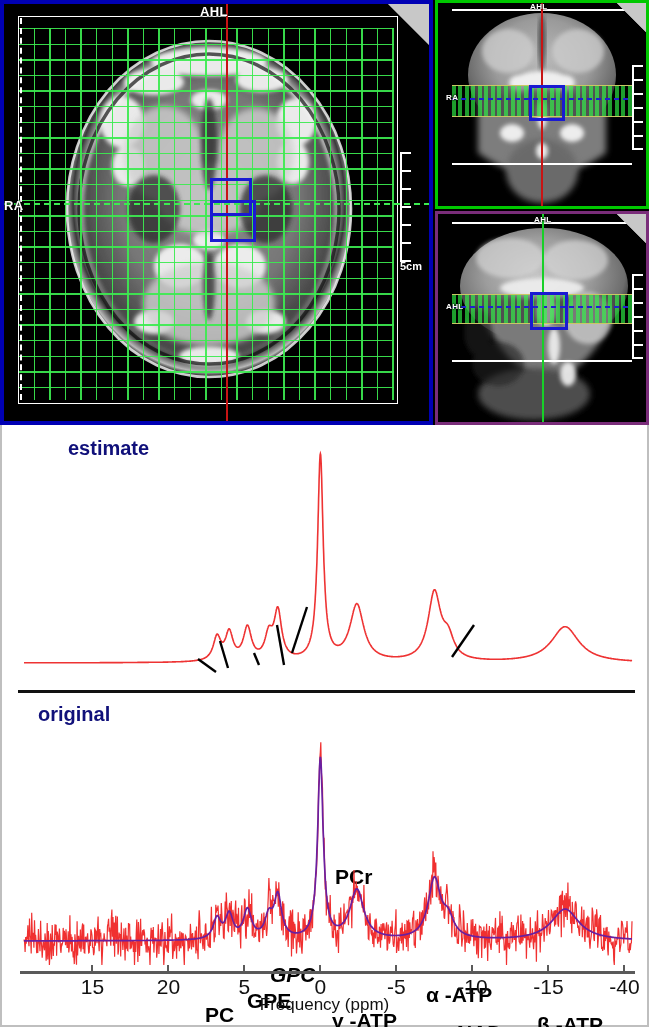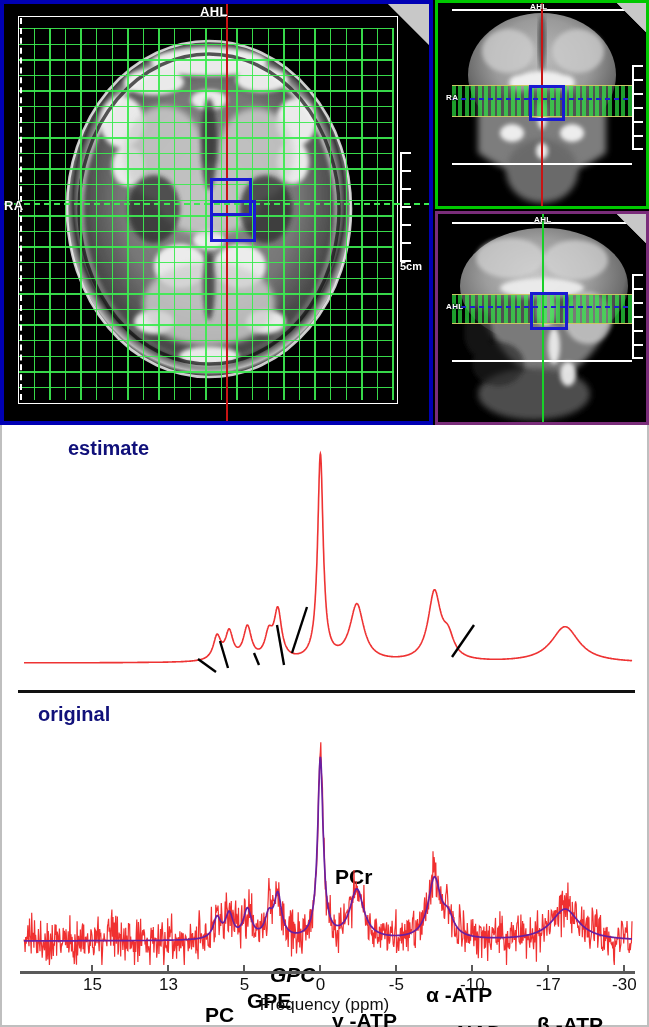--- a/index.html
+++ b/index.html
@@ -70,21 +70,21 @@
   #original-panel{position:absolute;left:0;top:268px;width:645px;height:276px;}
 
   svg.spec{position:absolute;left:0;top:0;overflow:visible;}
 
   .peaklabel{position:absolute;color:#000;font-weight:bold;font-size:21px;white-space:nowrap;}
 
   
   #axis{position:absolute;left:0;top:540px;width:645px;height:60px;}
   #axis-line{position:absolute;left:18px;top:6px;width:615px;height:2.5px;background:#5a5a5a;}
   .xtick{position:absolute;top:0px;width:2px;height:8px;background:#5a5a5a;}
-  .xticklabel{position:absolute;top:10px;transform:translateX(-50%);font-size:17px;color:#111;
+  .xticklabel{position:absolute;top:10px;transform:translateX(-50%);font-size:21px;color:#111;
     font-weight:normal;}
   #xaxis-title{position:absolute;top:30px;width:100%;text-align:center;font-size:17px;color:#111;}
 </style>
 </head>
 <body>
 
 <div id="root">
 
   <div id="image-row">
 
@@ -321,30 +321,30 @@
           <path d="M22.0 247.8L22.3 247.8L22.6 247.8L22.8 247.8L23.1 247.8L23.4 247.8L23.7 247.8L23.9 247.8L24.2 247.8L24.5 247.8L24.8 247.8L25.0 247.8L25.3 247.8L25.6 247.8L25.9 247.8L26.1 247.8L26.4 247.8L26.7 247.8L27.0 247.8L27.3 247.8L27.5 247.8L27.8 247.8L28.1 247.8L28.4 247.8L28.6 247.8L28.9 247.8L29.2 247.8L29.5 247.8L29.7 247.8L30.0 247.8L30.3 247.8L30.6 247.8L30.8 247.8L31.1 247.8L31.4 247.8L31.7 247.8L31.9 247.8L32.2 247.8L32.5 247.8L32.8 247.8L33.1 247.8L33.3 247.8L33.6 247.8L33.9 247.8L34.2 247.8L34.4 247.8L34.7 247.8L35.0 247.8L35.3 247.8L35.5 247.8L35.8 247.8L36.1 247.8L36.4 247.8L36.6 247.8L36.9 247.8L37.2 247.8L37.5 247.8L37.8 247.8L38.0 247.8L38.3 247.8L38.6 247.8L38.9 247.8L39.1 247.8L39.4 247.8L39.7 247.8L40.0 247.8L40.2 247.8L40.5 247.8L40.8 247.8L41.1 247.8L41.3 247.8L41.6 247.8L41.9 247.8L42.2 247.8L42.5 247.8L42.7 247.8L43.0 247.8L43.3 247.8L43.6 247.8L43.8 247.8L44.1 247.8L44.4 247.8L44.7 247.8L44.9 247.8L45.2 247.8L45.5 247.8L45.8 247.8L46.0 247.8L46.3 247.8L46.6 247.8L46.9 247.8L47.1 247.8L47.4 247.8L47.7 247.8L48.0 247.8L48.3 247.8L48.5 247.8L48.8 247.8L49.1 247.8L49.4 247.8L49.6 247.8L49.9 247.8L50.2 247.8L50.5 247.8L50.7 247.8L51.0 247.8L51.3 247.8L51.6 247.8L51.8 247.8L52.1 247.8L52.4 247.8L52.7 247.8L53.0 247.8L53.2 247.8L53.5 247.8L53.8 247.8L54.1 247.8L54.3 247.8L54.6 247.8L54.9 247.8L55.2 247.8L55.4 247.8L55.7 247.8L56.0 247.8L56.3 247.8L56.5 247.8L56.8 247.8L57.1 247.8L57.4 247.8L57.7 247.8L57.9 247.8L58.2 247.8L58.5 247.8L58.8 247.8L59.0 247.8L59.3 247.8L59.6 247.8L59.9 247.8L60.1 247.8L60.4 247.8L60.7 247.8L61.0 247.8L61.2 247.8L61.5 247.8L61.8 247.8L62.1 247.8L62.3 247.8L62.6 247.8L62.9 247.8L63.2 247.8L63.5 247.8L63.7 247.8L64.0 247.8L64.3 247.8L64.6 247.8L64.8 247.8L65.1 247.8L65.4 247.8L65.7 247.8L65.9 247.8L66.2 247.8L66.5 247.8L66.8 247.8L67.0 247.8L67.3 247.8L67.6 247.8L67.9 247.8L68.2 247.8L68.4 247.8L68.7 247.8L69.0 247.8L69.3 247.8L69.5 247.8L69.8 247.8L70.1 247.8L70.4 247.8L70.6 247.8L70.9 247.8L71.2 247.8L71.5 247.8L71.7 247.8L72.0 247.8L72.3 247.8L72.6 247.8L72.9 247.8L73.1 247.8L73.4 247.8L73.7 247.8L74.0 247.8L74.2 247.8L74.5 247.8L74.8 247.8L75.1 247.8L75.3 247.8L75.6 247.8L75.9 247.7L76.2 247.7L76.4 247.7L76.7 247.7L77.0 247.7L77.3 247.7L77.5 247.7L77.8 247.7L78.1 247.7L78.4 247.7L78.7 247.7L78.9 247.7L79.2 247.7L79.5 247.7L79.8 247.7L80.0 247.7L80.3 247.7L80.6 247.7L80.9 247.7L81.1 247.7L81.4 247.7L81.7 247.7L82.0 247.7L82.2 247.7L82.5 247.7L82.8 247.7L83.1 247.7L83.4 247.7L83.6 247.7L83.9 247.7L84.2 247.7L84.5 247.7L84.7 247.7L85.0 247.7L85.3 247.7L85.6 247.7L85.8 247.7L86.1 247.7L86.4 247.7L86.7 247.7L86.9 247.7L87.2 247.7L87.5 247.7L87.8 247.7L88.1 247.7L88.3 247.7L88.6 247.7L88.9 247.7L89.2 247.7L89.4 247.7L89.7 247.7L90.0 247.7L90.3 247.7L90.5 247.7L90.8 247.7L91.1 247.7L91.4 247.7L91.6 247.7L91.9 247.7L92.2 247.7L92.5 247.7L92.7 247.7L93.0 247.7L93.3 247.7L93.6 247.7L93.9 247.7L94.1 247.7L94.4 247.7L94.7 247.7L95.0 247.7L95.2 247.7L95.5 247.7L95.8 247.7L96.1 247.7L96.3 247.7L96.6 247.7L96.9 247.7L97.2 247.7L97.4 247.7L97.7 247.7L98.0 247.7L98.3 247.7L98.6 247.7L98.8 247.7L99.1 247.7L99.4 247.7L99.7 247.7L99.9 247.7L100.2 247.7L100.5 247.7L100.8 247.7L101.0 247.7L101.3 247.7L101.6 247.7L101.9 247.7L102.1 247.7L102.4 247.7L102.7 247.7L103.0 247.7L103.3 247.7L103.5 247.7L103.8 247.7L104.1 247.7L104.4 247.7L104.6 247.7L104.9 247.7L105.2 247.7L105.5 247.7L105.7 247.7L106.0 247.7L106.3 247.7L106.6 247.7L106.8 247.7L107.1 247.7L107.4 247.7L107.7 247.7L107.9 247.7L108.2 247.7L108.5 247.7L108.8 247.7L109.1 247.7L109.3 247.7L109.6 247.7L109.9 247.7L110.2 247.6L110.4 247.6L110.7 247.6L111.0 247.6L111.3 247.6L111.5 247.6L111.8 247.6L112.1 247.6L112.4 247.6L112.6 247.6L112.9 247.6L113.2 247.6L113.5 247.6L113.8 247.6L114.0 247.6L114.3 247.6L114.6 247.6L114.9 247.6L115.1 247.6L115.4 247.6L115.7 247.6L116.0 247.6L116.2 247.6L116.5 247.6L116.8 247.6L117.1 247.6L117.3 247.6L117.6 247.6L117.9 247.6L118.2 247.6L118.5 247.6L118.7 247.6L119.0 247.6L119.3 247.6L119.6 247.6L119.8 247.6L120.1 247.6L120.4 247.6L120.7 247.6L120.9 247.6L121.2 247.6L121.5 247.6L121.8 247.6L122.0 247.6L122.3 247.6L122.6 247.6L122.9 247.6L123.1 247.6L123.4 247.6L123.7 247.6L124.0 247.6L124.3 247.6L124.5 247.6L124.8 247.6L125.1 247.6L125.4 247.6L125.6 247.6L125.9 247.6L126.2 247.6L126.5 247.6L126.7 247.6L127.0 247.6L127.3 247.6L127.6 247.6L127.8 247.6L128.1 247.6L128.4 247.6L128.7 247.6L129.0 247.6L129.2 247.6L129.5 247.6L129.8 247.6L130.1 247.6L130.3 247.6L130.6 247.6L130.9 247.5L131.2 247.5L131.4 247.5L131.7 247.5L132.0 247.5L132.3 247.5L132.5 247.5L132.8 247.5L133.1 247.5L133.4 247.5L133.7 247.5L133.9 247.5L134.2 247.5L134.5 247.5L134.8 247.5L135.0 247.5L135.3 247.5L135.6 247.5L135.9 247.5L136.1 247.5L136.4 247.5L136.7 247.5L137.0 247.5L137.2 247.5L137.5 247.5L137.8 247.5L138.1 247.5L138.3 247.5L138.6 247.5L138.9 247.5L139.2 247.5L139.5 247.5L139.7 247.5L140.0 247.5L140.3 247.5L140.6 247.5L140.8 247.5L141.1 247.5L141.4 247.5L141.7 247.5L141.9 247.5L142.2 247.5L142.5 247.5L142.8 247.5L143.0 247.5L143.3 247.5L143.6 247.5L143.9 247.5L144.2 247.5L144.4 247.4L144.7 247.4L145.0 247.4L145.3 247.4L145.5 247.4L145.8 247.4L146.1 247.4L146.4 247.4L146.6 247.4L146.9 247.4L147.2 247.4L147.5 247.4L147.7 247.4L148.0 247.4L148.3 247.4L148.6 247.4L148.9 247.4L149.1 247.4L149.4 247.4L149.7 247.4L150.0 247.4L150.2 247.4L150.5 247.4L150.8 247.4L151.1 247.4L151.3 247.4L151.6 247.4L151.9 247.4L152.2 247.4L152.4 247.4L152.7 247.4L153.0 247.4L153.3 247.4L153.5 247.4L153.8 247.4L154.1 247.3L154.4 247.3L154.7 247.3L154.9 247.3L155.2 247.3L155.5 247.3L155.8 247.3L156.0 247.3L156.3 247.3L156.6 247.3L156.9 247.3L157.1 247.3L157.4 247.3L157.7 247.3L158.0 247.3L158.2 247.3L158.5 247.3L158.8 247.3L159.1 247.3L159.4 247.3L159.6 247.3L159.9 247.3L160.2 247.3L160.5 247.3L160.7 247.3L161.0 247.3L161.3 247.2L161.6 247.2L161.8 247.2L162.1 247.2L162.4 247.2L162.7 247.2L162.9 247.2L163.2 247.2L163.5 247.2L163.8 247.2L164.1 247.2L164.3 247.2L164.6 247.2L164.9 247.2L165.2 247.2L165.4 247.2L165.7 247.2L166.0 247.2L166.3 247.2L166.5 247.2L166.8 247.2L167.1 247.1L167.4 247.1L167.6 247.1L167.9 247.1L168.2 247.1L168.5 247.1L168.7 247.1L169.0 247.1L169.3 247.1L169.6 247.1L169.9 247.1L170.1 247.1L170.4 247.1L170.7 247.1L171.0 247.1L171.2 247.1L171.5 247.0L171.8 247.0L172.1 247.0L172.3 247.0L172.6 247.0L172.9 247.0L173.2 247.0L173.4 247.0L173.7 247.0L174.0 247.0L174.3 247.0L174.6 247.0L174.8 247.0L175.1 246.9L175.4 246.9L175.7 246.9L175.9 246.9L176.2 246.9L176.5 246.9L176.8 246.9L177.0 246.9L177.3 246.9L177.6 246.9L177.9 246.9L178.1 246.8L178.4 246.8L178.7 246.8L179.0 246.8L179.3 246.8L179.5 246.8L179.8 246.8L180.1 246.8L180.4 246.8L180.6 246.8L180.9 246.7L181.2 246.7L181.5 246.7L181.7 246.7L182.0 246.7L182.3 246.7L182.6 246.7L182.8 246.6L183.1 246.6L183.4 246.6L183.7 246.6L183.9 246.6L184.2 246.6L184.5 246.6L184.8 246.5L185.1 246.5L185.3 246.5L185.6 246.5L185.9 246.5L186.2 246.5L186.4 246.4L186.7 246.4L187.0 246.4L187.3 246.4L187.5 246.4L187.8 246.4L188.1 246.3L188.4 246.3L188.6 246.3L188.9 246.3L189.2 246.2L189.5 246.2L189.8 246.2L190.0 246.2L190.3 246.2L190.6 246.1L190.9 246.1L191.1 246.1L191.4 246.0L191.7 246.0L192.0 246.0L192.2 246.0L192.5 245.9L192.8 245.9L193.1 245.9L193.3 245.8L193.6 245.8L193.9 245.8L194.2 245.7L194.5 245.7L194.7 245.7L195.0 245.6L195.3 245.6L195.6 245.5L195.8 245.5L196.1 245.4L196.4 245.4L196.7 245.3L196.9 245.3L197.2 245.2L197.5 245.2L197.8 245.1L198.0 245.1L198.3 245.0L198.6 244.9L198.9 244.9L199.1 244.8L199.4 244.7L199.7 244.7L200.0 244.6L200.3 244.5L200.5 244.4L200.8 244.3L201.1 244.2L201.4 244.2L201.6 244.1L201.9 243.9L202.2 243.8L202.5 243.7L202.7 243.6L203.0 243.5L203.3 243.3L203.6 243.2L203.8 243.0L204.1 242.9L204.4 242.7L204.7 242.5L205.0 242.4L205.2 242.2L205.5 241.9L205.8 241.7L206.1 241.5L206.3 241.2L206.6 241.0L206.9 240.7L207.2 240.4L207.4 240.0L207.7 239.7L208.0 239.3L208.3 238.9L208.5 238.5L208.8 238.0L209.1 237.6L209.4 237.0L209.7 236.5L209.9 235.9L210.2 235.3L210.5 234.6L210.8 233.9L211.0 233.1L211.3 232.3L211.6 231.5L211.9 230.6L212.1 229.8L212.4 228.9L212.7 228.0L213.0 227.1L213.2 226.2L213.5 225.4L213.8 224.7L214.1 224.0L214.3 223.5L214.6 223.0L214.9 222.8L215.2 222.6L215.5 222.6L215.7 222.8L216.0 223.0L216.3 223.4L216.6 223.8L216.8 224.4L217.1 224.9L217.4 225.5L217.7 226.1L217.9 226.7L218.2 227.2L218.5 227.7L218.8 228.2L219.0 228.6L219.3 228.9L219.6 229.2L219.9 229.4L220.2 229.6L220.4 229.7L220.7 229.7L221.0 229.7L221.3 229.6L221.5 229.4L221.8 229.1L222.1 228.8L222.4 228.4L222.6 228.0L222.9 227.5L223.2 226.9L223.5 226.3L223.7 225.6L224.0 224.8L224.3 224.0L224.6 223.2L224.9 222.4L225.1 221.6L225.4 220.8L225.7 220.1L226.0 219.4L226.2 218.8L226.5 218.4L226.8 218.1L227.1 218.0L227.3 218.0L227.6 218.2L227.9 218.6L228.2 219.1L228.4 219.7L228.7 220.5L229.0 221.3L229.3 222.2L229.5 223.1L229.8 224.0L230.1 224.9L230.4 225.8L230.7 226.7L230.9 227.5L231.2 228.3L231.5 229.0L231.8 229.7L232.0 230.3L232.3 230.9L232.6 231.4L232.9 231.9L233.1 232.3L233.4 232.7L233.7 233.0L234.0 233.3L234.2 233.5L234.5 233.7L234.8 233.9L235.1 234.0L235.4 234.1L235.6 234.2L235.9 234.2L236.2 234.1L236.5 234.1L236.7 234.0L237.0 233.8L237.3 233.7L237.6 233.5L237.8 233.2L238.1 232.9L238.4 232.6L238.7 232.2L238.9 231.8L239.2 231.3L239.5 230.8L239.8 230.3L240.1 229.6L240.3 229.0L240.6 228.3L240.9 227.5L241.2 226.7L241.4 225.8L241.7 224.9L242.0 223.9L242.3 222.9L242.5 221.9L242.8 220.9L243.1 219.9L243.4 218.9L243.6 218.0L243.9 217.1L244.2 216.3L244.5 215.7L244.7 215.2L245.0 214.8L245.3 214.6L245.6 214.6L245.9 214.8L246.1 215.2L246.4 215.7L246.7 216.4L247.0 217.1L247.2 218.0L247.5 219.0L247.8 220.0L248.1 221.0L248.3 222.0L248.6 223.1L248.9 224.1L249.2 225.1L249.4 226.0L249.7 226.9L250.0 227.7L250.3 228.5L250.6 229.3L250.8 230.0L251.1 230.6L251.4 231.2L251.7 231.8L251.9 232.3L252.2 232.7L252.5 233.1L252.8 233.5L253.0 233.9L253.3 234.2L253.6 234.5L253.9 234.7L254.1 235.0L254.4 235.1L254.7 235.3L255.0 235.4L255.3 235.6L255.5 235.6L255.8 235.7L256.1 235.7L256.4 235.7L256.6 235.7L256.9 235.7L257.2 235.6L257.5 235.5L257.7 235.4L258.0 235.3L258.3 235.1L258.6 234.9L258.8 234.7L259.1 234.5L259.4 234.2L259.7 233.9L259.9 233.5L260.2 233.2L260.5 232.7L260.8 232.3L261.1 231.8L261.3 231.2L261.6 230.6L261.9 230.0L262.2 229.3L262.4 228.6L262.7 227.8L263.0 226.9L263.3 226.1L263.5 225.1L263.8 224.2L264.1 223.2L264.4 222.2L264.6 221.2L264.9 220.2L265.2 219.3L265.5 218.4L265.8 217.5L266.0 216.8L266.3 216.2L266.6 215.7L266.9 215.3L267.1 215.1L267.4 214.9L267.7 214.9L268.0 214.9L268.2 215.0L268.5 215.1L268.8 215.2L269.1 215.3L269.3 215.4L269.6 215.4L269.9 215.3L270.2 215.1L270.5 214.9L270.7 214.5L271.0 214.1L271.3 213.5L271.6 212.8L271.8 211.9L272.1 211.0L272.4 210.0L272.7 208.9L272.9 207.7L273.2 206.4L273.5 205.1L273.8 203.9L274.0 202.6L274.3 201.5L274.6 200.5L274.9 199.6L275.1 199.0L275.4 198.6L275.7 198.5L276.0 198.7L276.3 199.2L276.5 200.0L276.8 201.0L277.1 202.3L277.4 203.7L277.6 205.3L277.9 207.0L278.2 208.7L278.5 210.5L278.7 212.2L279.0 214.0L279.3 215.7L279.6 217.3L279.8 218.8L280.1 220.3L280.4 221.7L280.7 223.0L281.0 224.2L281.2 225.3L281.5 226.4L281.8 227.4L282.1 228.3L282.3 229.2L282.6 230.0L282.9 230.7L283.2 231.4L283.4 232.1L283.7 232.7L284.0 233.2L284.3 233.7L284.5 234.2L284.8 234.7L285.1 235.1L285.4 235.5L285.7 235.8L285.9 236.2L286.2 236.5L286.5 236.8L286.8 237.0L287.0 237.3L287.3 237.5L287.6 237.8L287.9 238.0L288.1 238.2L288.4 238.3L288.7 238.5L289.0 238.7L289.2 238.8L289.5 238.9L289.8 239.0L290.1 239.2L290.3 239.3L290.6 239.4L290.9 239.4L291.2 239.5L291.5 239.6L291.7 239.6L292.0 239.7L292.3 239.7L292.6 239.8L292.8 239.8L293.1 239.8L293.4 239.9L293.7 239.9L293.9 239.9L294.2 239.9L294.5 239.9L294.8 239.9L295.0 239.9L295.3 239.8L295.6 239.8L295.9 239.8L296.2 239.7L296.4 239.7L296.7 239.7L297.0 239.6L297.3 239.5L297.5 239.5L297.8 239.4L298.1 239.3L298.4 239.2L298.6 239.1L298.9 239.0L299.2 238.9L299.5 238.8L299.7 238.7L300.0 238.5L300.3 238.4L300.6 238.2L300.9 238.1L301.1 237.9L301.4 237.7L301.7 237.5L302.0 237.3L302.2 237.1L302.5 236.9L302.8 236.6L303.1 236.4L303.3 236.1L303.6 235.8L303.9 235.5L304.2 235.2L304.4 234.8L304.7 234.5L305.0 234.1L305.3 233.7L305.5 233.2L305.8 232.8L306.1 232.3L306.4 231.7L306.7 231.2L306.9 230.6L307.2 229.9L307.5 229.2L307.8 228.5L308.0 227.7L308.3 226.9L308.6 226.0L308.9 225.0L309.1 223.9L309.4 222.8L309.7 221.5L310.0 220.2L310.2 218.8L310.5 217.2L310.8 215.5L311.1 213.6L311.4 211.6L311.6 209.3L311.9 206.9L312.2 204.2L312.5 201.3L312.7 198.1L313.0 194.5L313.3 190.6L313.6 186.3L313.8 181.6L314.1 176.4L314.4 170.6L314.7 164.3L314.9 157.4L315.2 149.9L315.5 141.8L315.8 133.1L316.1 123.9L316.3 114.3L316.6 104.7L316.9 95.2L317.2 86.2L317.4 78.2L317.7 71.6L318.0 67.0L318.3 64.5L318.5 64.5L318.8 66.9L319.1 71.5L319.4 78.0L319.6 85.9L319.9 94.9L320.2 104.3L320.5 113.9L320.7 123.4L321.0 132.5L321.3 141.2L321.6 149.2L321.9 156.7L322.1 163.5L322.4 169.8L322.7 175.5L323.0 180.6L323.2 185.3L323.5 189.6L323.8 193.4L324.1 196.9L324.3 200.1L324.6 202.9L324.9 205.5L325.2 207.9L325.4 210.0L325.7 212.0L326.0 213.8L326.3 215.4L326.6 216.9L326.8 218.3L327.1 219.6L327.4 220.7L327.7 221.8L327.9 222.8L328.2 223.7L328.5 224.5L328.8 225.3L329.0 226.0L329.3 226.6L329.6 227.2L329.9 227.8L330.1 228.3L330.4 228.8L330.7 229.2L331.0 229.6L331.3 230.0L331.5 230.3L331.8 230.6L332.1 230.9L332.4 231.1L332.6 231.4L332.9 231.6L333.2 231.7L333.5 231.9L333.7 232.0L334.0 232.2L334.3 232.3L334.6 232.3L334.8 232.4L335.1 232.5L335.4 232.5L335.7 232.5L335.9 232.5L336.2 232.5L336.5 232.5L336.8 232.4L337.1 232.4L337.3 232.3L337.6 232.2L337.9 232.1L338.2 232.0L338.4 231.9L338.7 231.7L339.0 231.6L339.3 231.4L339.5 231.2L339.8 231.0L340.1 230.7L340.4 230.5L340.6 230.2L340.9 230.0L341.2 229.7L341.5 229.3L341.8 229.0L342.0 228.7L342.3 228.3L342.6 227.9L342.9 227.5L343.1 227.0L343.4 226.6L343.7 226.1L344.0 225.6L344.2 225.0L344.5 224.5L344.8 223.9L345.1 223.3L345.3 222.7L345.6 222.0L345.9 221.3L346.2 220.6L346.5 219.8L346.7 219.1L347.0 218.2L347.3 217.4L347.6 216.5L347.8 215.7L348.1 214.7L348.4 213.8L348.7 212.8L348.9 211.9L349.2 210.9L349.5 209.9L349.8 208.8L350.0 207.8L350.3 206.8L350.6 205.7L350.9 204.7L351.1 203.7L351.4 202.8L351.7 201.8L352.0 200.9L352.3 200.1L352.5 199.3L352.8 198.5L353.1 197.9L353.4 197.3L353.6 196.8L353.9 196.4L354.2 196.1L354.5 195.9L354.7 195.8L355.0 195.8L355.3 196.0L355.6 196.2L355.8 196.5L356.1 197.0L356.4 197.5L356.7 198.1L357.0 198.8L357.2 199.6L357.5 200.4L357.8 201.3L358.1 202.3L358.3 203.2L358.6 204.3L358.9 205.3L359.2 206.4L359.4 207.4L359.7 208.5L360.0 209.6L360.3 210.6L360.5 211.7L360.8 212.7L361.1 213.8L361.4 214.8L361.7 215.8L361.9 216.7L362.2 217.7L362.5 218.6L362.8 219.5L363.0 220.3L363.3 221.2L363.6 222.0L363.9 222.7L364.1 223.5L364.4 224.2L364.7 224.9L365.0 225.6L365.2 226.2L365.5 226.8L365.8 227.4L366.1 228.0L366.3 228.6L366.6 229.1L366.9 229.6L367.2 230.1L367.5 230.6L367.7 231.0L368.0 231.5L368.3 231.9L368.6 232.3L368.8 232.7L369.1 233.1L369.4 233.4L369.7 233.8L369.9 234.1L370.2 234.4L370.5 234.7L370.8 235.0L371.0 235.3L371.3 235.6L371.6 235.9L371.9 236.1L372.2 236.4L372.4 236.6L372.7 236.8L373.0 237.1L373.3 237.3L373.5 237.5L373.8 237.7L374.1 237.9L374.4 238.0L374.6 238.2L374.9 238.4L375.2 238.6L375.5 238.7L375.7 238.9L376.0 239.0L376.3 239.2L376.6 239.3L376.9 239.4L377.1 239.6L377.4 239.7L377.7 239.8L378.0 239.9L378.2 240.0L378.5 240.1L378.8 240.3L379.1 240.4L379.3 240.5L379.6 240.5L379.9 240.6L380.2 240.7L380.4 240.8L380.7 240.9L381.0 241.0L381.3 241.0L381.5 241.1L381.8 241.2L382.1 241.3L382.4 241.3L382.7 241.4L382.9 241.5L383.2 241.5L383.5 241.6L383.8 241.6L384.0 241.7L384.3 241.7L384.6 241.8L384.9 241.8L385.1 241.9L385.4 241.9L385.7 242.0L386.0 242.0L386.2 242.0L386.5 242.1L386.8 242.1L387.1 242.1L387.4 242.2L387.6 242.2L387.9 242.2L388.2 242.2L388.5 242.3L388.7 242.3L389.0 242.3L389.3 242.3L389.6 242.4L389.8 242.4L390.1 242.4L390.4 242.4L390.7 242.4L390.9 242.4L391.2 242.4L391.5 242.5L391.8 242.5L392.1 242.5L392.3 242.5L392.6 242.5L392.9 242.5L393.2 242.5L393.4 242.5L393.7 242.5L394.0 242.5L394.3 242.5L394.5 242.5L394.8 242.5L395.1 242.5L395.4 242.5L395.6 242.4L395.9 242.4L396.2 242.4L396.5 242.4L396.7 242.4L397.0 242.4L397.3 242.4L397.6 242.3L397.9 242.3L398.1 242.3L398.4 242.3L398.7 242.2L399.0 242.2L399.2 242.2L399.5 242.2L399.8 242.1L400.1 242.1L400.3 242.1L400.6 242.0L400.9 242.0L401.2 241.9L401.4 241.9L401.7 241.9L402.0 241.8L402.3 241.8L402.6 241.7L402.8 241.7L403.1 241.6L403.4 241.6L403.7 241.5L403.9 241.4L404.2 241.4L404.5 241.3L404.8 241.2L405.0 241.2L405.3 241.1L405.6 241.0L405.9 241.0L406.1 240.9L406.4 240.8L406.7 240.7L407.0 240.6L407.3 240.5L407.5 240.4L407.8 240.3L408.1 240.2L408.4 240.1L408.6 240.0L408.9 239.9L409.2 239.8L409.5 239.6L409.7 239.5L410.0 239.4L410.3 239.3L410.6 239.1L410.8 239.0L411.1 238.8L411.4 238.7L411.7 238.5L411.9 238.3L412.2 238.2L412.5 238.0L412.8 237.8L413.1 237.6L413.3 237.4L413.6 237.2L413.9 237.0L414.2 236.7L414.4 236.5L414.7 236.3L415.0 236.0L415.3 235.7L415.5 235.5L415.8 235.2L416.1 234.9L416.4 234.6L416.6 234.2L416.9 233.9L417.2 233.6L417.5 233.2L417.8 232.8L418.0 232.4L418.3 232.0L418.6 231.6L418.9 231.1L419.1 230.7L419.4 230.2L419.7 229.7L420.0 229.2L420.2 228.6L420.5 228.0L420.8 227.4L421.1 226.8L421.3 226.2L421.6 225.5L421.9 224.8L422.2 224.0L422.5 223.2L422.7 222.4L423.0 221.6L423.3 220.7L423.6 219.8L423.8 218.8L424.1 217.8L424.4 216.8L424.7 215.7L424.9 214.6L425.2 213.5L425.5 212.3L425.8 211.0L426.0 209.8L426.3 208.5L426.6 207.1L426.9 205.7L427.1 204.3L427.4 202.9L427.7 201.5L428.0 200.0L428.3 198.5L428.5 197.1L428.8 195.6L429.1 194.2L429.4 192.9L429.6 191.5L429.9 190.3L430.2 189.1L430.5 188.0L430.7 187.0L431.0 186.1L431.3 185.3L431.6 184.7L431.8 184.2L432.1 183.9L432.4 183.7L432.7 183.6L433.0 183.8L433.2 184.0L433.5 184.4L433.8 184.9L434.1 185.6L434.3 186.4L434.6 187.2L434.9 188.2L435.2 189.2L435.4 190.2L435.7 191.3L436.0 192.5L436.3 193.7L436.5 194.8L436.8 196.0L437.1 197.1L437.4 198.3L437.7 199.4L437.9 200.4L438.2 201.5L438.5 202.5L438.8 203.4L439.0 204.3L439.3 205.1L439.6 205.9L439.9 206.6L440.1 207.3L440.4 207.9L440.7 208.5L441.0 209.0L441.2 209.5L441.5 209.9L441.8 210.3L442.1 210.7L442.3 211.0L442.6 211.3L442.9 211.5L443.2 211.8L443.5 212.0L443.7 212.2L444.0 212.4L444.3 212.7L444.6 212.9L444.8 213.2L445.1 213.5L445.4 213.8L445.7 214.1L445.9 214.5L446.2 215.0L446.5 215.4L446.8 216.0L447.0 216.5L447.3 217.1L447.6 217.7L447.9 218.4L448.2 219.1L448.4 219.8L448.7 220.5L449.0 221.2L449.3 221.9L449.5 222.6L449.8 223.4L450.1 224.1L450.4 224.8L450.6 225.5L450.9 226.2L451.2 226.9L451.5 227.5L451.7 228.1L452.0 228.7L452.3 229.3L452.6 229.9L452.9 230.4L453.1 231.0L453.4 231.5L453.7 232.0L454.0 232.4L454.2 232.9L454.5 233.3L454.8 233.7L455.1 234.1L455.3 234.5L455.6 234.9L455.9 235.2L456.2 235.6L456.4 235.9L456.7 236.2L457.0 236.5L457.3 236.8L457.5 237.0L457.8 237.3L458.1 237.5L458.4 237.8L458.7 238.0L458.9 238.2L459.2 238.5L459.5 238.7L459.8 238.9L460.0 239.1L460.3 239.2L460.6 239.4L460.9 239.6L461.1 239.7L461.4 239.9L461.7 240.1L462.0 240.2L462.2 240.3L462.5 240.5L462.8 240.6L463.1 240.7L463.4 240.9L463.6 241.0L463.9 241.1L464.2 241.2L464.5 241.3L464.7 241.4L465.0 241.5L465.3 241.6L465.6 241.7L465.8 241.8L466.1 241.9L466.4 242.0L466.7 242.1L466.9 242.2L467.2 242.2L467.5 242.3L467.8 242.4L468.1 242.5L468.3 242.5L468.6 242.6L468.9 242.7L469.2 242.7L469.4 242.8L469.7 242.9L470.0 242.9L470.3 243.0L470.5 243.0L470.8 243.1L471.1 243.1L471.4 243.2L471.6 243.2L471.9 243.3L472.2 243.3L472.5 243.4L472.7 243.4L473.0 243.5L473.3 243.5L473.6 243.5L473.9 243.6L474.1 243.6L474.4 243.7L474.7 243.7L475.0 243.7L475.2 243.8L475.5 243.8L475.8 243.8L476.1 243.9L476.3 243.9L476.6 243.9L476.9 244.0L477.2 244.0L477.4 244.0L477.7 244.0L478.0 244.1L478.3 244.1L478.6 244.1L478.8 244.1L479.1 244.2L479.4 244.2L479.7 244.2L479.9 244.2L480.2 244.3L480.5 244.3L480.8 244.3L481.0 244.3L481.3 244.3L481.6 244.4L481.9 244.4L482.1 244.4L482.4 244.4L482.7 244.4L483.0 244.4L483.3 244.5L483.5 244.5L483.8 244.5L484.1 244.5L484.4 244.5L484.6 244.5L484.9 244.5L485.2 244.5L485.5 244.6L485.7 244.6L486.0 244.6L486.3 244.6L486.6 244.6L486.8 244.6L487.1 244.6L487.4 244.6L487.7 244.6L487.9 244.6L488.2 244.6L488.5 244.7L488.8 244.7L489.1 244.7L489.3 244.7L489.6 244.7L489.9 244.7L490.2 244.7L490.4 244.7L490.7 244.7L491.0 244.7L491.3 244.7L491.5 244.7L491.8 244.7L492.1 244.7L492.4 244.7L492.6 244.7L492.9 244.7L493.2 244.7L493.5 244.7L493.8 244.7L494.0 244.7L494.3 244.7L494.6 244.7L494.9 244.7L495.1 244.7L495.4 244.7L495.7 244.7L496.0 244.7L496.2 244.7L496.5 244.7L496.8 244.7L497.1 244.7L497.3 244.7L497.6 244.7L497.9 244.7L498.2 244.7L498.5 244.7L498.7 244.7L499.0 244.7L499.3 244.7L499.6 244.6L499.8 244.6L500.1 244.6L500.4 244.6L500.7 244.6L500.9 244.6L501.2 244.6L501.5 244.6L501.8 244.6L502.0 244.6L502.3 244.6L502.6 244.6L502.9 244.5L503.1 244.5L503.4 244.5L503.7 244.5L504.0 244.5L504.3 244.5L504.5 244.5L504.8 244.5L505.1 244.4L505.4 244.4L505.6 244.4L505.9 244.4L506.2 244.4L506.5 244.4L506.7 244.4L507.0 244.3L507.3 244.3L507.6 244.3L507.8 244.3L508.1 244.3L508.4 244.3L508.7 244.2L509.0 244.2L509.2 244.2L509.5 244.2L509.8 244.2L510.1 244.1L510.3 244.1L510.6 244.1L510.9 244.1L511.2 244.1L511.4 244.0L511.7 244.0L512.0 244.0L512.3 244.0L512.5 243.9L512.8 243.9L513.1 243.9L513.4 243.9L513.7 243.8L513.9 243.8L514.2 243.8L514.5 243.8L514.8 243.7L515.0 243.7L515.3 243.7L515.6 243.6L515.9 243.6L516.1 243.6L516.4 243.5L516.7 243.5L517.0 243.5L517.2 243.4L517.5 243.4L517.8 243.4L518.1 243.3L518.3 243.3L518.6 243.3L518.9 243.2L519.2 243.2L519.5 243.1L519.7 243.1L520.0 243.1L520.3 243.0L520.6 243.0L520.8 242.9L521.1 242.9L521.4 242.9L521.7 242.8L521.9 242.8L522.2 242.7L522.5 242.7L522.8 242.6L523.0 242.6L523.3 242.5L523.6 242.5L523.9 242.4L524.2 242.4L524.4 242.3L524.7 242.2L525.0 242.2L525.3 242.1L525.5 242.1L525.8 242.0L526.1 241.9L526.4 241.9L526.6 241.8L526.9 241.8L527.2 241.7L527.5 241.6L527.7 241.5L528.0 241.5L528.3 241.4L528.6 241.3L528.9 241.3L529.1 241.2L529.4 241.1L529.7 241.0L530.0 240.9L530.2 240.9L530.5 240.8L530.8 240.7L531.1 240.6L531.3 240.5L531.6 240.4L531.9 240.3L532.2 240.2L532.4 240.1L532.7 240.0L533.0 239.9L533.3 239.8L533.5 239.7L533.8 239.6L534.1 239.5L534.4 239.4L534.7 239.3L534.9 239.2L535.2 239.1L535.5 238.9L535.8 238.8L536.0 238.7L536.3 238.6L536.6 238.4L536.9 238.3L537.1 238.2L537.4 238.0L537.7 237.9L538.0 237.8L538.2 237.6L538.5 237.5L538.8 237.3L539.1 237.2L539.4 237.0L539.6 236.8L539.9 236.7L540.2 236.5L540.5 236.3L540.7 236.2L541.0 236.0L541.3 235.8L541.6 235.6L541.8 235.4L542.1 235.2L542.4 235.0L542.7 234.8L542.9 234.6L543.2 234.4L543.5 234.2L543.8 234.0L544.1 233.8L544.3 233.6L544.6 233.3L544.9 233.1L545.2 232.9L545.4 232.6L545.7 232.4L546.0 232.1L546.3 231.9L546.5 231.6L546.8 231.3L547.1 231.1L547.4 230.8L547.6 230.5L547.9 230.3L548.2 230.0L548.5 229.7L548.7 229.4L549.0 229.1L549.3 228.8L549.6 228.5L549.9 228.2L550.1 227.9L550.4 227.6L550.7 227.2L551.0 226.9L551.2 226.6L551.5 226.3L551.8 225.9L552.1 225.6L552.3 225.3L552.6 224.9L552.9 224.6L553.2 224.3L553.4 223.9L553.7 223.6L554.0 223.3L554.3 222.9L554.6 222.6L554.8 222.3L555.1 221.9L555.4 221.6L555.7 221.3L555.9 221.0L556.2 220.6L556.5 220.3L556.8 220.0L557.0 219.7L557.3 219.4L557.6 219.2L557.9 218.9L558.1 218.6L558.4 218.4L558.7 218.1L559.0 217.9L559.3 217.7L559.5 217.5L559.8 217.3L560.1 217.1L560.4 216.9L560.6 216.8L560.9 216.6L561.2 216.5L561.5 216.4L561.7 216.3L562.0 216.2L562.3 216.2L562.6 216.1L562.8 216.1L563.1 216.1L563.4 216.1L563.7 216.1L563.9 216.2L564.2 216.2L564.5 216.3L564.8 216.4L565.1 216.5L565.3 216.6L565.6 216.8L565.9 216.9L566.2 217.1L566.4 217.3L566.7 217.5L567.0 217.7L567.3 217.9L567.5 218.2L567.8 218.4L568.1 218.7L568.4 218.9L568.6 219.2L568.9 219.5L569.2 219.8L569.5 220.1L569.8 220.4L570.0 220.7L570.3 221.0L570.6 221.4L570.9 221.7L571.1 222.0L571.4 222.4L571.7 222.7L572.0 223.0L572.2 223.4L572.5 223.7L572.8 224.0L573.1 224.4L573.3 224.7L573.6 225.1L573.9 225.4L574.2 225.7L574.5 226.1L574.7 226.4L575.0 226.7L575.3 227.0L575.6 227.4L575.8 227.7L576.1 228.0L576.4 228.3L576.7 228.6L576.9 228.9L577.2 229.2L577.5 229.5L577.8 229.8L578.0 230.1L578.3 230.4L578.6 230.7L578.9 231.0L579.1 231.3L579.4 231.5L579.7 231.8L580.0 232.1L580.3 232.3L580.5 232.6L580.8 232.8L581.1 233.1L581.4 233.3L581.6 233.5L581.9 233.8L582.2 234.0L582.5 234.2L582.7 234.4L583.0 234.6L583.3 234.9L583.6 235.1L583.8 235.3L584.1 235.5L584.4 235.7L584.7 235.9L585.0 236.0L585.2 236.2L585.5 236.4L585.8 236.6L586.1 236.8L586.3 236.9L586.6 237.1L586.9 237.3L587.2 237.4L587.4 237.6L587.7 237.7L588.0 237.9L588.3 238.0L588.5 238.2L588.8 238.3L589.1 238.5L589.4 238.6L589.7 238.8L589.9 238.9L590.2 239.0L590.5 239.1L590.8 239.3L591.0 239.4L591.3 239.5L591.6 239.6L591.9 239.7L592.1 239.9L592.4 240.0L592.7 240.1L593.0 240.2L593.2 240.3L593.5 240.4L593.8 240.5L594.1 240.6L594.3 240.7L594.6 240.8L594.9 240.9L595.2 241.0L595.5 241.1L595.7 241.2L596.0 241.3L596.3 241.3L596.6 241.4L596.8 241.5L597.1 241.6L597.4 241.7L597.7 241.8L597.9 241.8L598.2 241.9L598.5 242.0L598.8 242.1L599.0 242.1L599.3 242.2L599.6 242.3L599.9 242.3L600.2 242.4L600.4 242.5L600.7 242.5L601.0 242.6L601.3 242.7L601.5 242.7L601.8 242.8L602.1 242.8L602.4 242.9L602.6 243.0L602.9 243.0L603.2 243.1L603.5 243.1L603.7 243.2L604.0 243.2L604.3 243.3L604.6 243.3L604.9 243.4L605.1 243.4L605.4 243.5L605.7 243.5L606.0 243.6L606.2 243.6L606.5 243.7L606.8 243.7L607.1 243.8L607.3 243.8L607.6 243.9L607.9 243.9L608.2 243.9L608.4 244.0L608.7 244.0L609.0 244.1L609.3 244.1L609.5 244.1L609.8 244.2L610.1 244.2L610.4 244.3L610.7 244.3L610.9 244.3L611.2 244.4L611.5 244.4L611.8 244.4L612.0 244.5L612.3 244.5L612.6 244.5L612.9 244.6L613.1 244.6L613.4 244.6L613.7 244.7L614.0 244.7L614.2 244.7L614.5 244.8L614.8 244.8L615.1 244.8L615.4 244.8L615.6 244.9L615.9 244.9L616.2 244.9L616.5 245.0L616.7 245.0L617.0 245.0L617.3 245.0L617.6 245.1L617.8 245.1L618.1 245.1L618.4 245.1L618.7 245.2L618.9 245.2L619.2 245.2L619.5 245.2L619.8 245.3L620.1 245.3L620.3 245.3L620.6 245.3L620.9 245.3L621.2 245.4L621.4 245.4L621.7 245.4L622.0 245.4L622.3 245.5L622.5 245.5L622.8 245.5L623.1 245.5L623.4 245.5L623.6 245.6L623.9 245.6L624.2 245.6L624.5 245.6L624.7 245.6L625.0 245.6L625.3 245.7L625.6 245.7L625.9 245.7L626.1 245.7L626.4 245.7L626.7 245.8L627.0 245.8L627.2 245.8L627.5 245.8L627.8 245.8L628.1 245.8L628.3 245.9L628.6 245.9L628.9 245.9L629.2 245.9L629.4 245.9L629.7 245.9L630.0 245.9" fill="none" stroke="#6a1fa0" stroke-width="1.7"></path>
         </svg>
     </div>
 
     <div id="axis">
       <div id="axis-line"></div>
       <div id="axis-ticks">
           <div class="xtick" style="left: 89.4px;"></div>
           <div class="xticklabel" style="left: 90.4px;">15</div>
           <div class="xtick" style="left: 165.4px;"></div>
-          <div class="xticklabel" style="left: 166.4px;">13</div>
+          <div class="xticklabel" style="left: 166.4px;">20</div>
           <div class="xtick" style="left: 241.4px;"></div>
           <div class="xticklabel" style="left: 242.4px;">5</div>
           <div class="xtick" style="left: 317.4px;"></div>
           <div class="xticklabel" style="left: 318.4px;">0</div>
           <div class="xtick" style="left: 393.4px;"></div>
           <div class="xticklabel" style="left: 394.4px;">-5</div>
           <div class="xtick" style="left: 469.4px;"></div>
           <div class="xticklabel" style="left: 470.4px;">-10</div>
           <div class="xtick" style="left: 545.4px;"></div>
-          <div class="xticklabel" style="left: 546.4px;">-17</div>
+          <div class="xticklabel" style="left: 546.4px;">-15</div>
           <div class="xtick" style="left: 621.4px;"></div>
-          <div class="xticklabel" style="left: 622.4px;">-30</div>
+          <div class="xticklabel" style="left: 622.4px;">-40</div>
         </div>
       <div id="xaxis-title">Frequency (ppm)</div>
     </div>
   </div>
 </div>
 
 </body></html>

